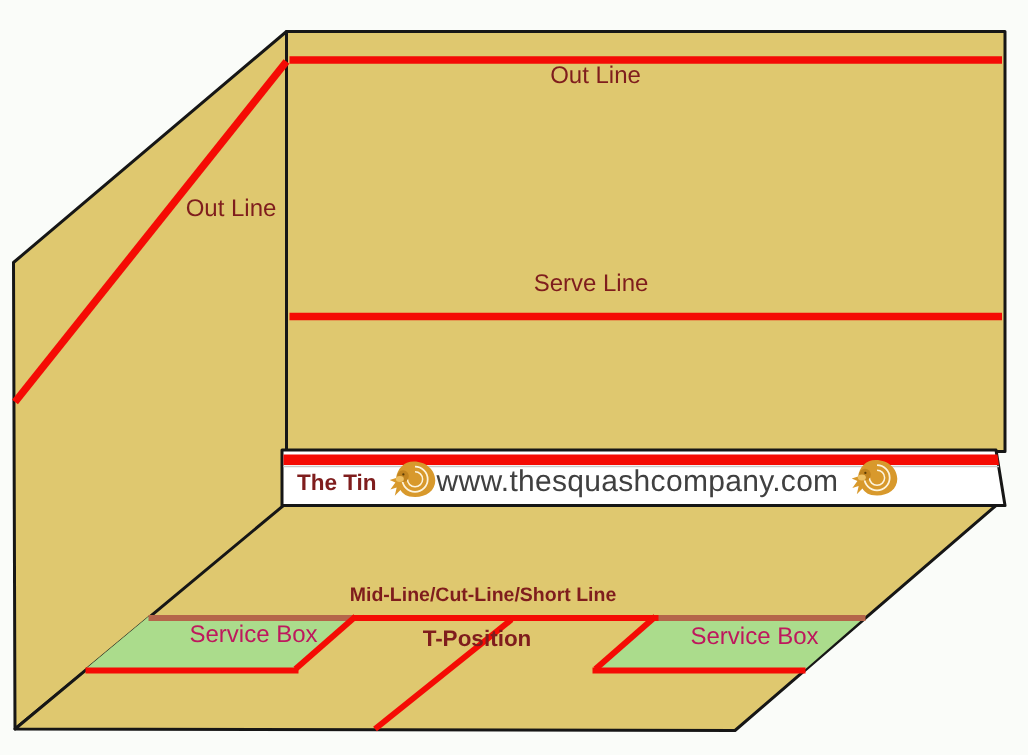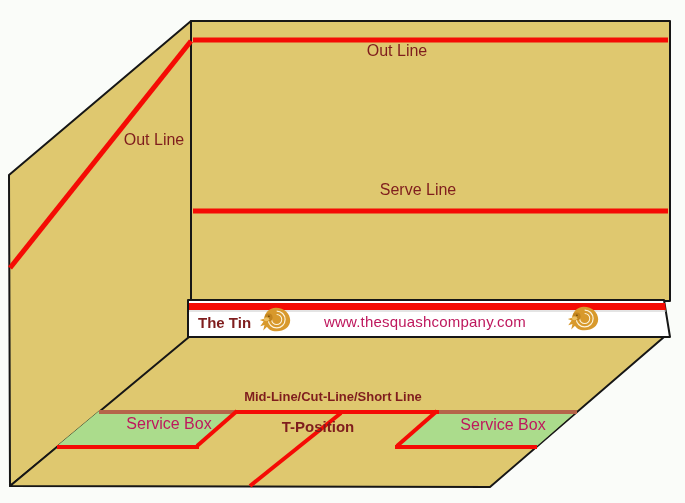--- a/index.html
+++ b/index.html
@@ -13,21 +13,21 @@
   .stage svg.court{position:absolute;left:0;top:0;}
   .lbl{
     position:absolute;
     white-space:nowrap;
     color:#7f1d1d;
     transform:translate(-50%,-50%);
     line-height:1;
   }
   .lbl-wall{font-size:16px;}
   .lbl-tin{font-size:15px;font-weight:bold;transform:translate(0,-50%);}
-  .lbl-url{font-size:15px;color:#be185d;letter-spacing:.2px;}
+  .lbl-url{font-size:20px;color:#404040;letter-spacing:.2px;}
   .lbl-mid{font-size:13px;font-weight:bold;}
   .lbl-t{font-size:15px;font-weight:bold;}
   .lbl-sbox{font-size:16px;color:#be185d;}
   .lion{position:absolute;width:34px;height:27px;}
 </style>
 </head>
 <body>
 
 <div class="stage">
 
@@ -62,27 +62,27 @@
 
     <polygon points="188,300 664,300 670,337 188,337" fill="#ffffff" stroke="#161616" stroke-width="2" stroke-linejoin="round"></polygon>
     <polygon points="189,303 665,303 666,310 189,310" fill="#f50b04"></polygon>
     <line x1="189" y1="311" x2="666" y2="311" stroke="#c9c9c9" stroke-width="1"></line>
   </svg>
 
   <div class="lbl lbl-wall" style="left:397px;top:51px;">Out Line</div>
 
   <div class="lbl lbl-wall" style="left:154px;top:140px;">Out Line</div>
 
-  <div class="lbl lbl-wall" style="left:394px;top:190px;margin-left:24px;">Serve Line</div>
+  <div class="lbl lbl-wall" style="left:394px;top:190px;">Serve Line</div>
 
   <div class="lbl lbl-tin" style="left:198px;top:322px;">The Tin</div>
 
   <div class="lbl lbl-url" style="left:425px;top:321px;">www.thesquashcompany.com</div>
 
-  <div class="lbl lbl-mid" style="left:333px;top:396px;">Mid-Line/Cut-Line/Short Line</div>
+  <div class="lbl lbl-mid" style="left:322px;top:396px;">Mid-Line/Cut-Line/Short Line</div>
 
   <div class="lbl lbl-t" style="left:318px;top:426px;">T-Position</div>
 
   <div class="lbl lbl-sbox" style="left:169px;top:424px;">Service Box</div>
 
   <div class="lbl lbl-sbox" style="left:503px;top:425px;">Service Box</div>
 
   <svg class="lion" style="left:258px;top:306px;" viewBox="0 0 40 32">
     <path d="M21 2 C31 2 38 9 38 17 C38 25 31 30 22 30 C15 30 12.5 27.5 10.5 24.5 L6 29 L7.5 22.5 L2.5 24 L6.5 18.5 L2 16.5 L7 15 C8 8 13 2 21 2 Z" fill="#d8992c"></path>
     <path d="M22 6 a10 10 0 1 1 -10 10" fill="none" stroke="#fdf4dd" stroke-width="1.4"></path>

